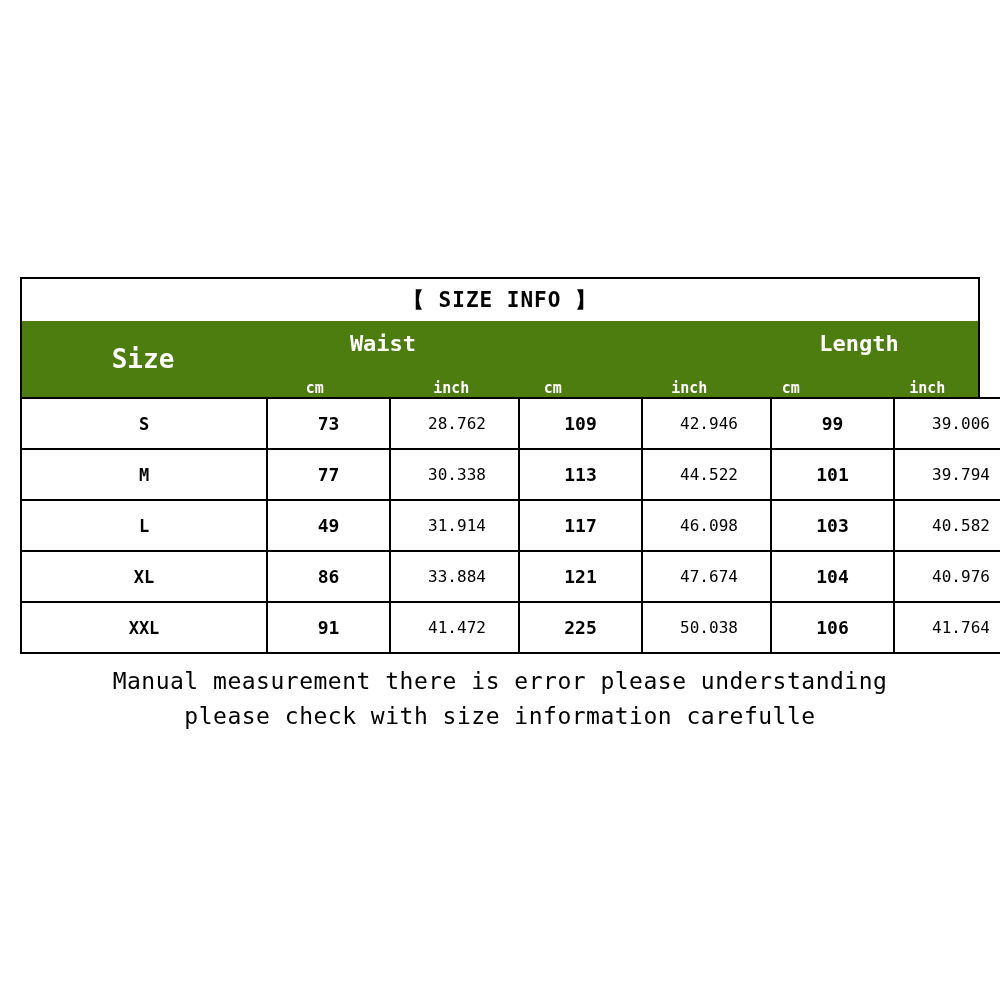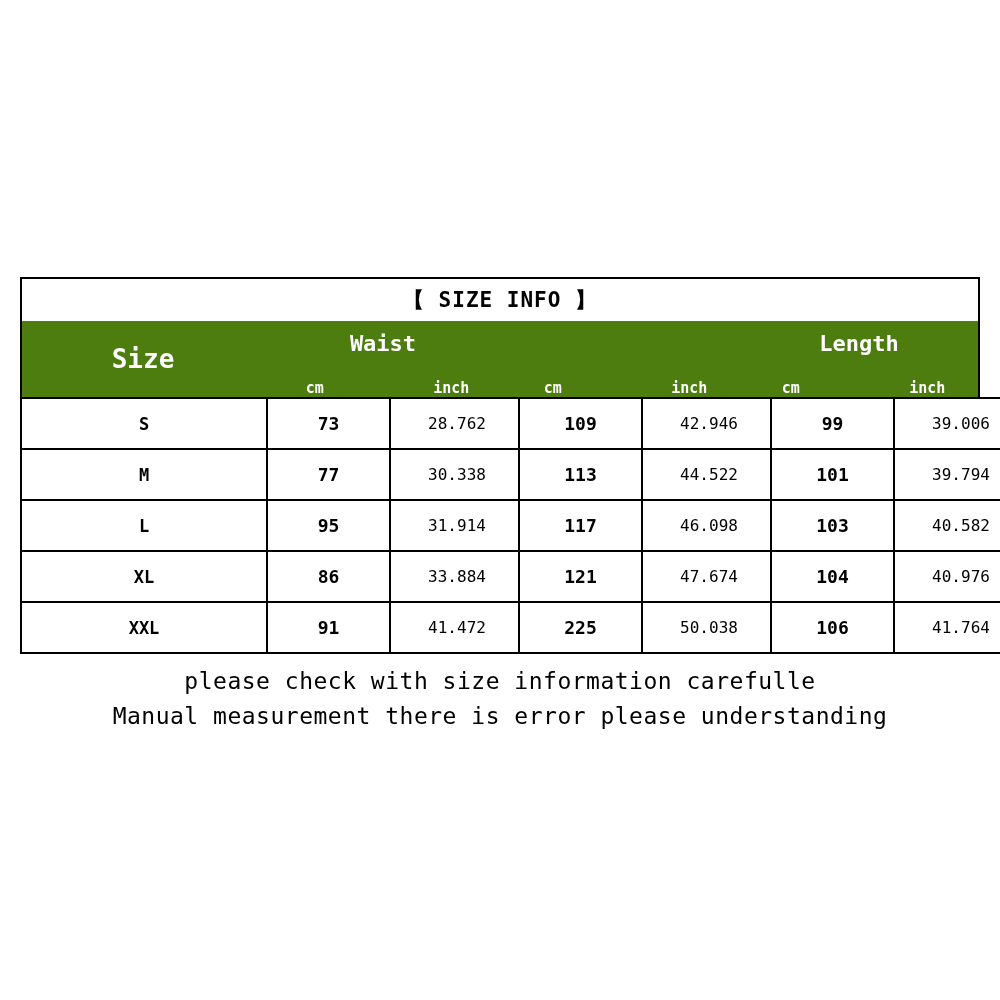--- a/index.html
+++ b/index.html
@@ -183,21 +183,21 @@
         <td class="c-size">M</td>
         <td class="c-cm">77</td>
         <td class="c-in">30.338</td>
         <td class="c-cm">113</td>
         <td class="c-in">44.522</td>
         <td class="c-cm">101</td>
         <td class="c-in">39.794</td>
       </tr>
       <tr>
         <td class="c-size">L</td>
-        <td class="c-cm">95</td>
+        <td class="c-cm">49</td>
         <td class="c-in">31.914</td>
         <td class="c-cm">117</td>
         <td class="c-in">46.098</td>
         <td class="c-cm">103</td>
         <td class="c-in">40.582</td>
       </tr>
       <tr>
         <td class="c-size">XL</td>
         <td class="c-cm">86</td>
         <td class="c-in">33.884</td>
@@ -212,17 +212,17 @@
         <td class="c-in">41.472</td>
         <td class="c-cm">225</td>
         <td class="c-in">50.038</td>
         <td class="c-cm">106</td>
         <td class="c-in">41.764</td>
       </tr>
     </tbody>
   </table>
 
   <div class="note">
+    <div>Manual measurement there is error please understanding</div>
     <div>please check with size information carefulle</div>
-    <div>Manual measurement there is error please understanding</div>
   </div>
 
 </div>
 
 </body></html>

